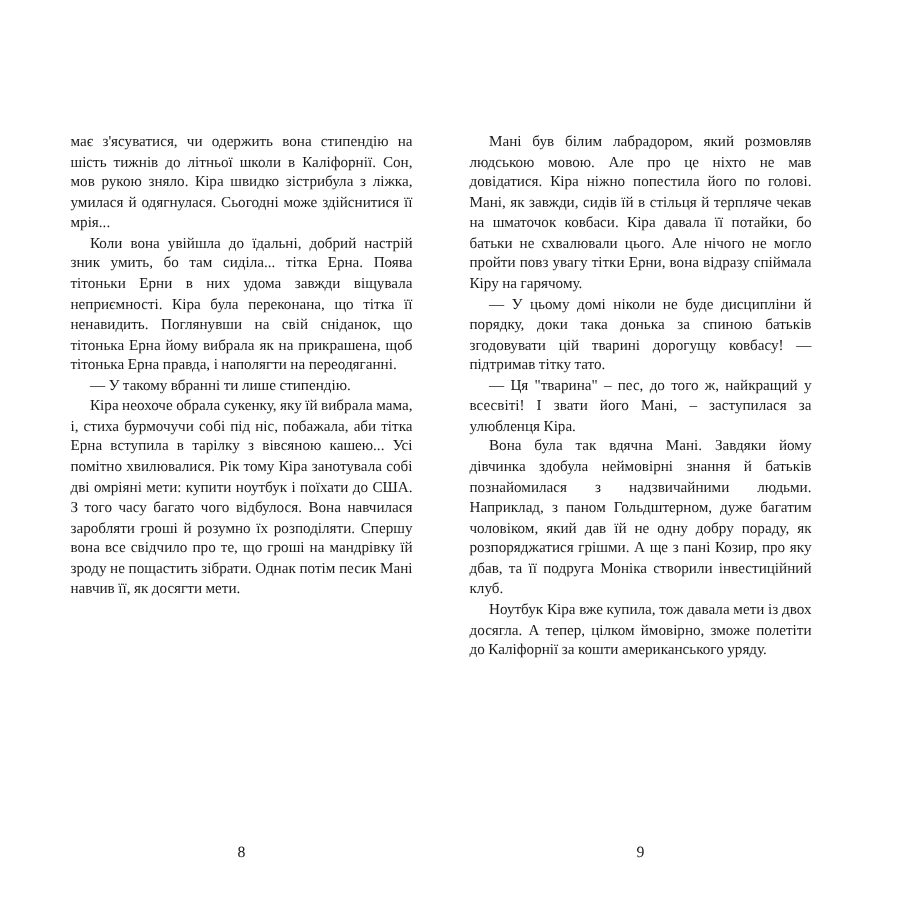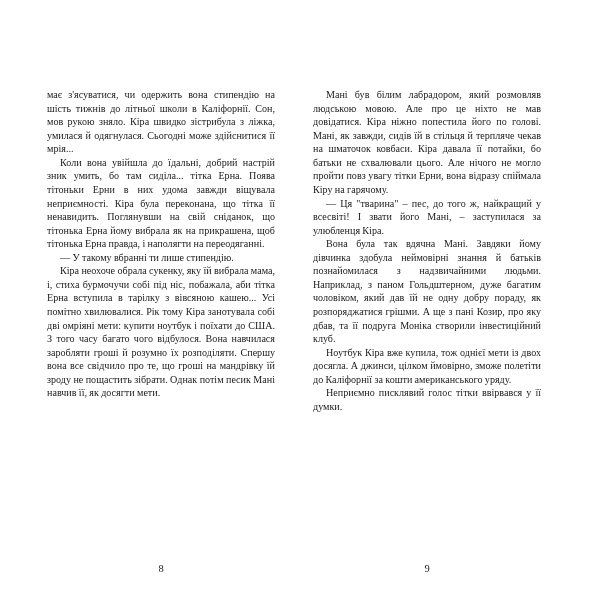--- a/index.html
+++ b/index.html
@@ -72,21 +72,21 @@
       <p class="para">Коли вона увійшла до їдальні, добрий настрій зник умить, бо там сиділа... тітка Ерна. Поява тітоньки Ерни в них удома завжди віщувала неприємності. Кіра була переконана, що тітка її ненавидить. Поглянувши на свій сніданок, що тітонька Ерна йому вибрала як на прикрашена, щоб тітонька Ерна правда, і наполягти на переодяганні.</p>
       <p class="para dash-para">— У такому вбранні ти лише стипендію.</p>
       <p class="para">Кіра неохоче обрала сукенку, яку їй вибрала мама, і, стиха бурмочучи собі під ніс, побажала, аби тітка Ерна вступила в тарілку з вівсяною кашею... Усі помітно хвилювалися. Рік тому Кіра занотувала собі дві омріяні мети: купити ноутбук і поїхати до США. З того часу багато чого відбулося. Вона навчилася заробляти гроші й розумно їх розподіляти. Спершу вона все свідчило про те, що гроші на мандрівку їй зроду не пощастить зібрати. Однак потім песик Мані навчив її, як досягти мети.</p>
     </div>
     <div class="folio">8</div>
   </div>
 
   <div class="page page-right">
     <div class="text-col">
       <p class="para">Мані був білим лабрадором, який розмовляв людською мовою. Але про це ніхто не мав довідатися. Кіра ніжно попестила його по голові. Мані, як завжди, сидів їй в стільця й терпляче чекав на шматочок ковбаси. Кіра давала її потайки, бо батьки не схвалювали цього. Але нічого не могло пройти повз увагу тітки Ерни, вона відразу спіймала Кіру на гарячому.</p>
+      <p class="para dash-para">— У цьому домі ніколи не буде дисципліни й порядку, доки така донька за спиною батьків згодовувати цій тварині дорогущу ковбасу! — підтримав тітку тато.</p>
       <p class="para dash-para">— Ця "тварина" – пес, до того ж, найкращий у всесвіті! І звати його Мані, – заступилася за улюбленця Кіра.</p>
       <p class="para">Вона була так вдячна Мані. Завдяки йому дівчинка здобула неймовірні знання й батьків познайомилася з надзвичайними людьми. Наприклад, з паном Гольдштерном, дуже багатим чоловіком, який дав їй не одну добру пораду, як розпоряджатися грішми. А ще з пані Козир, про яку дбав, та її подруга Моніка створили інвестиційний клуб.</p>
-      <p class="para">Ноутбук Кіра вже купила, тож однієї мети із двох досягла. А джинси, цілком ймовірно, зможе полетіти до Каліфорнії за кошти американського уряду.</p>
-      <p class="para">Неприємно писклявий голос тітки ввірвався у її думки.</p>
+      <p class="para">Ноутбук Кіра вже купила, тож давала мети із двох досягла. А тепер, цілком ймовірно, зможе полетіти до Каліфорнії за кошти американського уряду.</p>
     </div>
     <div class="folio">9</div>
   </div>
 
 </div>
 
 </body></html>

